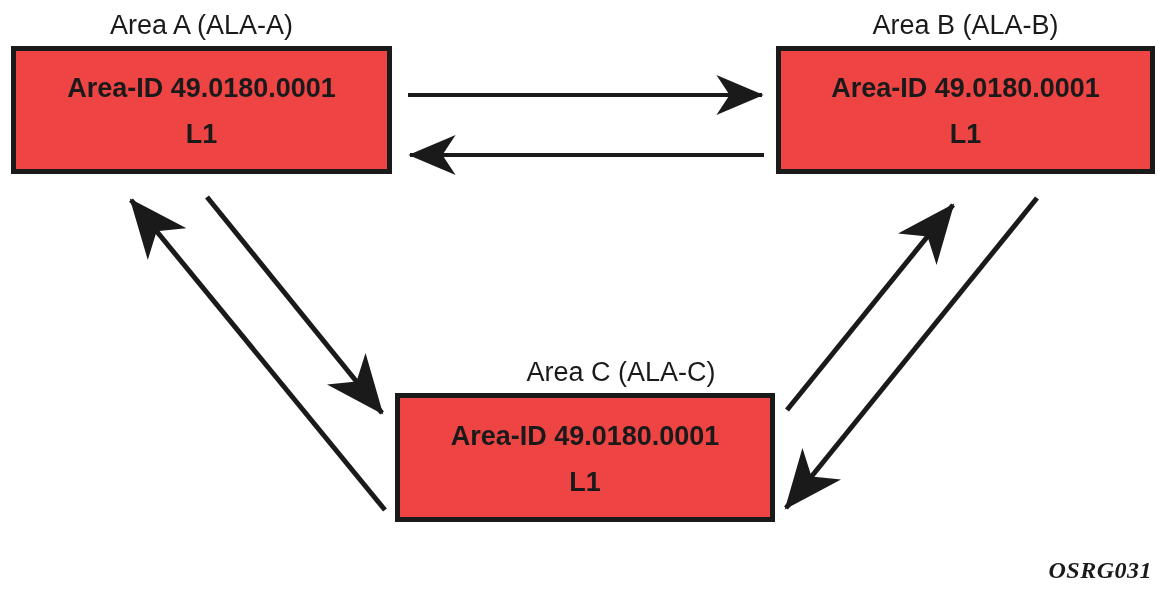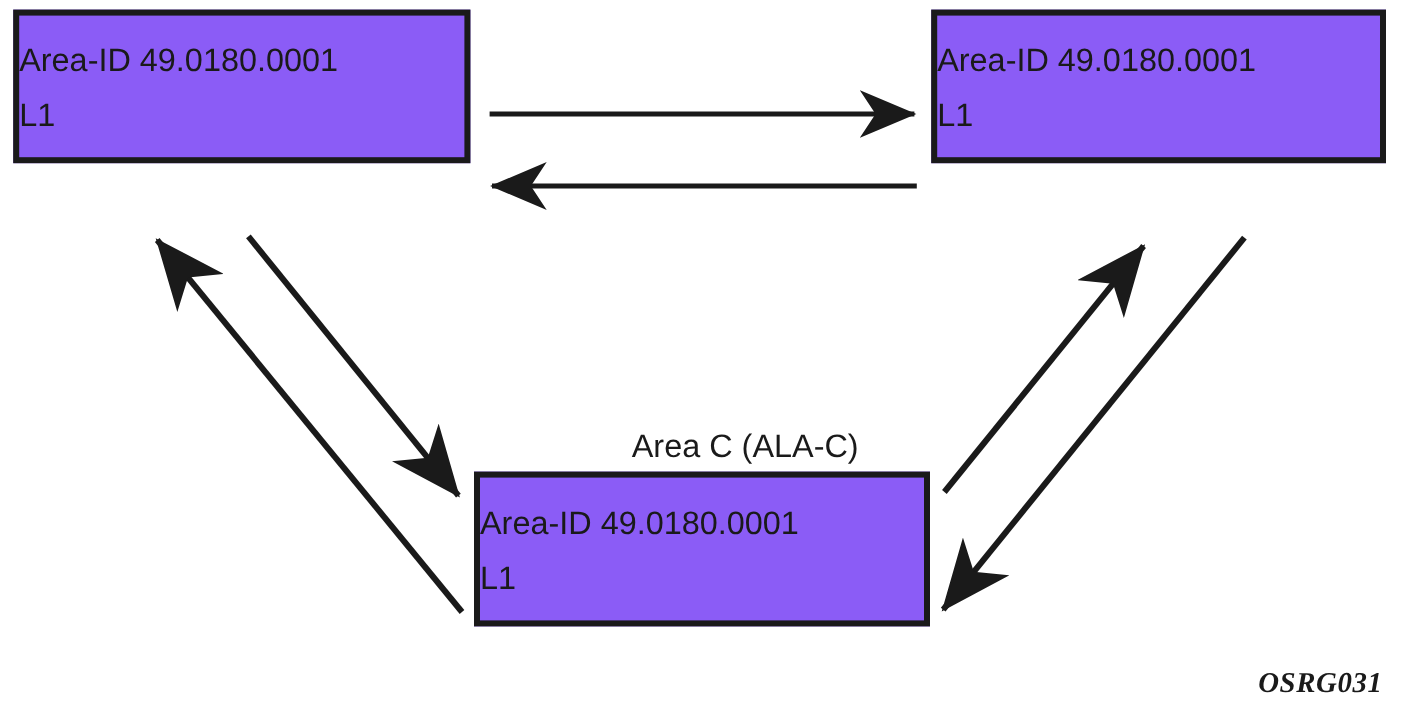--- a/index.html
+++ b/index.html
@@ -30,25 +30,26 @@
     font-family: "Liberation Sans", sans-serif;
     font-size: 27px;
     color: #1a1a1a;
     line-height: 34px;
     white-space: nowrap;
     margin-bottom: 4px;
   }
   .area-box {
     box-sizing: border-box;
     border: 5px solid #1a1a1a;
-    background: #8b5cf6;
+    background: #ef4444;
     display: flex;
     flex-direction: column;
-    align-items: flex-start;
+    align-items: center;
     justify-content: center;
+    font-weight: bold;
   }
   .area-line {
     font-family: "Liberation Sans", sans-serif;
     font-size: 27px;
     color: #1a1a1a;
     line-height: 38px;
     white-space: nowrap;
     text-align: center;
   }
   .area-line.line-id { margin-top: 2px; }
@@ -96,27 +97,29 @@
     <line x1="207" y1="197" x2="382" y2="413" stroke="#1a1a1a" stroke-width="5" marker-end="url(#barb)"></line>
 
     <line x1="385" y1="510" x2="131" y2="200" stroke="#1a1a1a" stroke-width="5" marker-end="url(#barb)"></line>
 
     <line x1="787" y1="410" x2="953" y2="205" stroke="#1a1a1a" stroke-width="5" marker-end="url(#barb)"></line>
 
     <line x1="1037" y1="198" x2="786" y2="508" stroke="#1a1a1a" stroke-width="5" marker-end="url(#barb)"></line>
   </svg>
 
   <div class="area-node" id="node-a">
+    <div class="area-title">Area A (ALA-A)</div>
     <div class="area-box">
       <div class="area-line line-id">Area-ID 49.0180.0001</div>
       <div class="area-line line-level">L1</div>
     </div>
   </div>
 
   <div class="area-node" id="node-b">
+    <div class="area-title">Area B (ALA-B)</div>
     <div class="area-box">
       <div class="area-line line-id">Area-ID 49.0180.0001</div>
       <div class="area-line line-level">L1</div>
     </div>
   </div>
 
   <div class="area-node" id="node-c">
     <div class="area-title">Area C (ALA-C)</div>
     <div class="area-box">
       <div class="area-line line-id">Area-ID 49.0180.0001</div>

